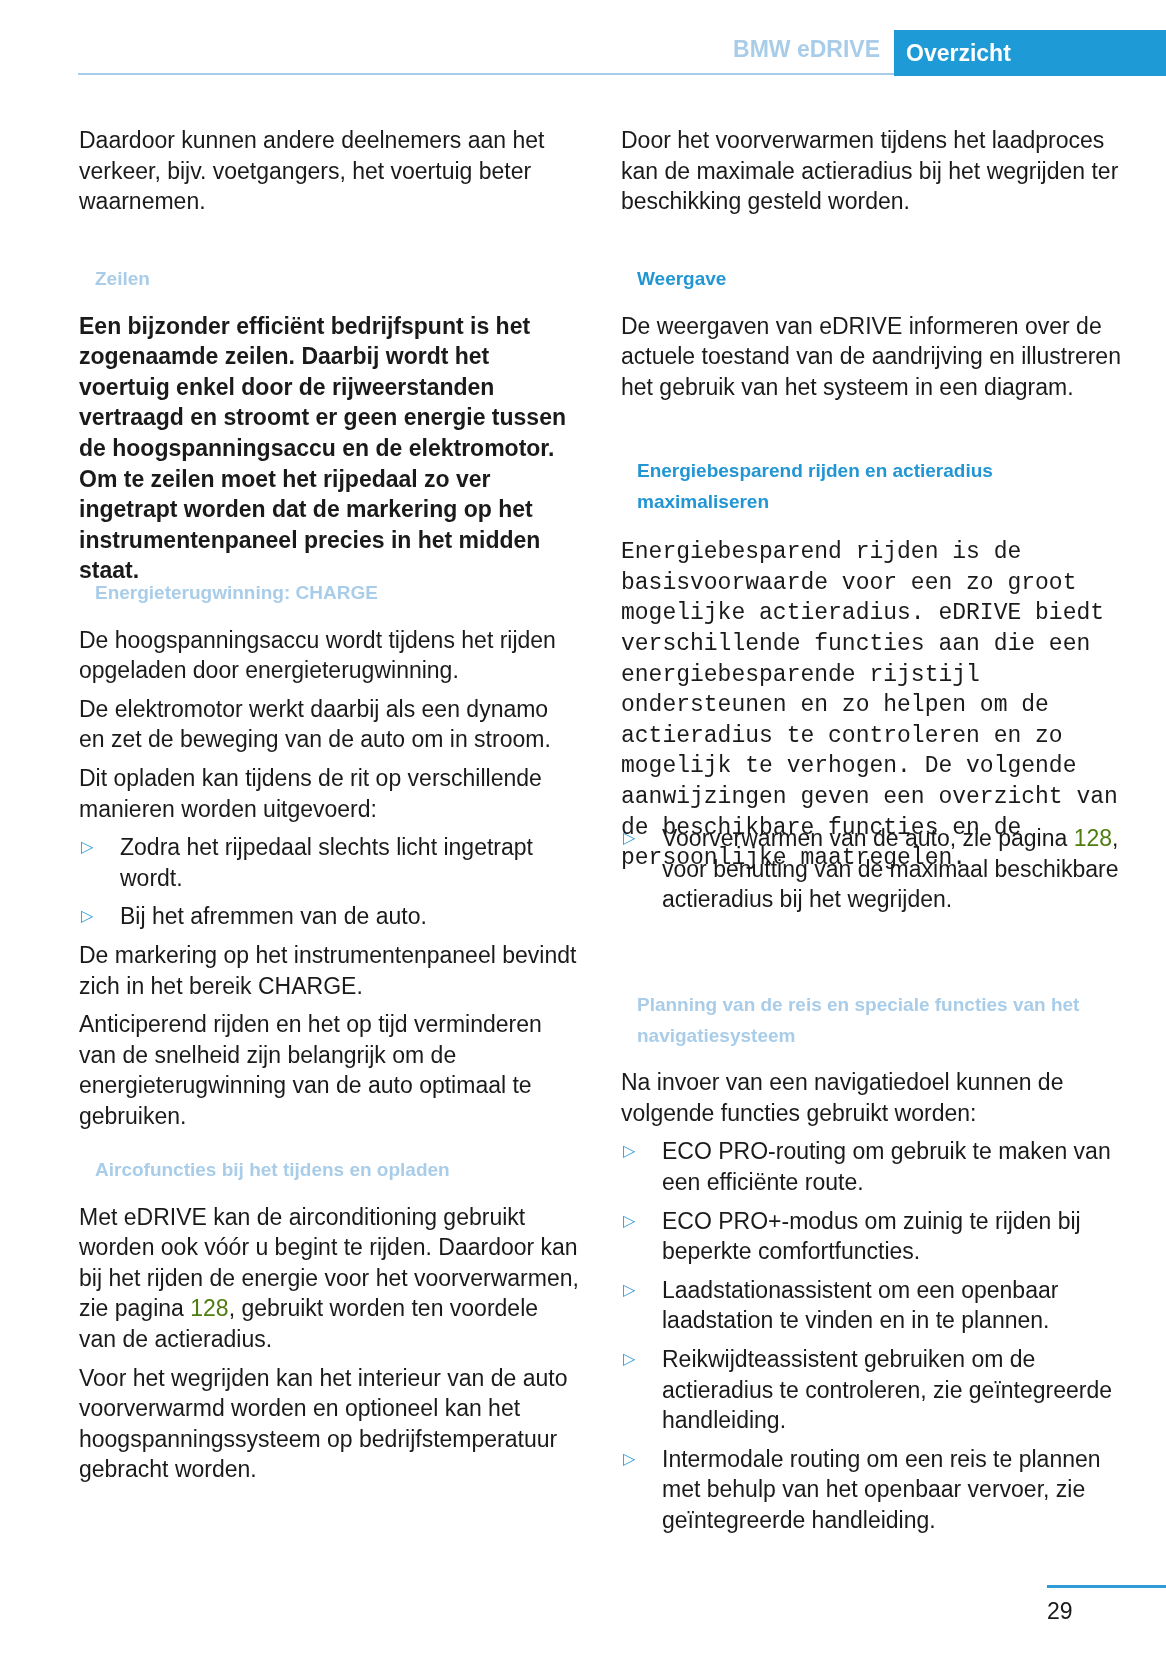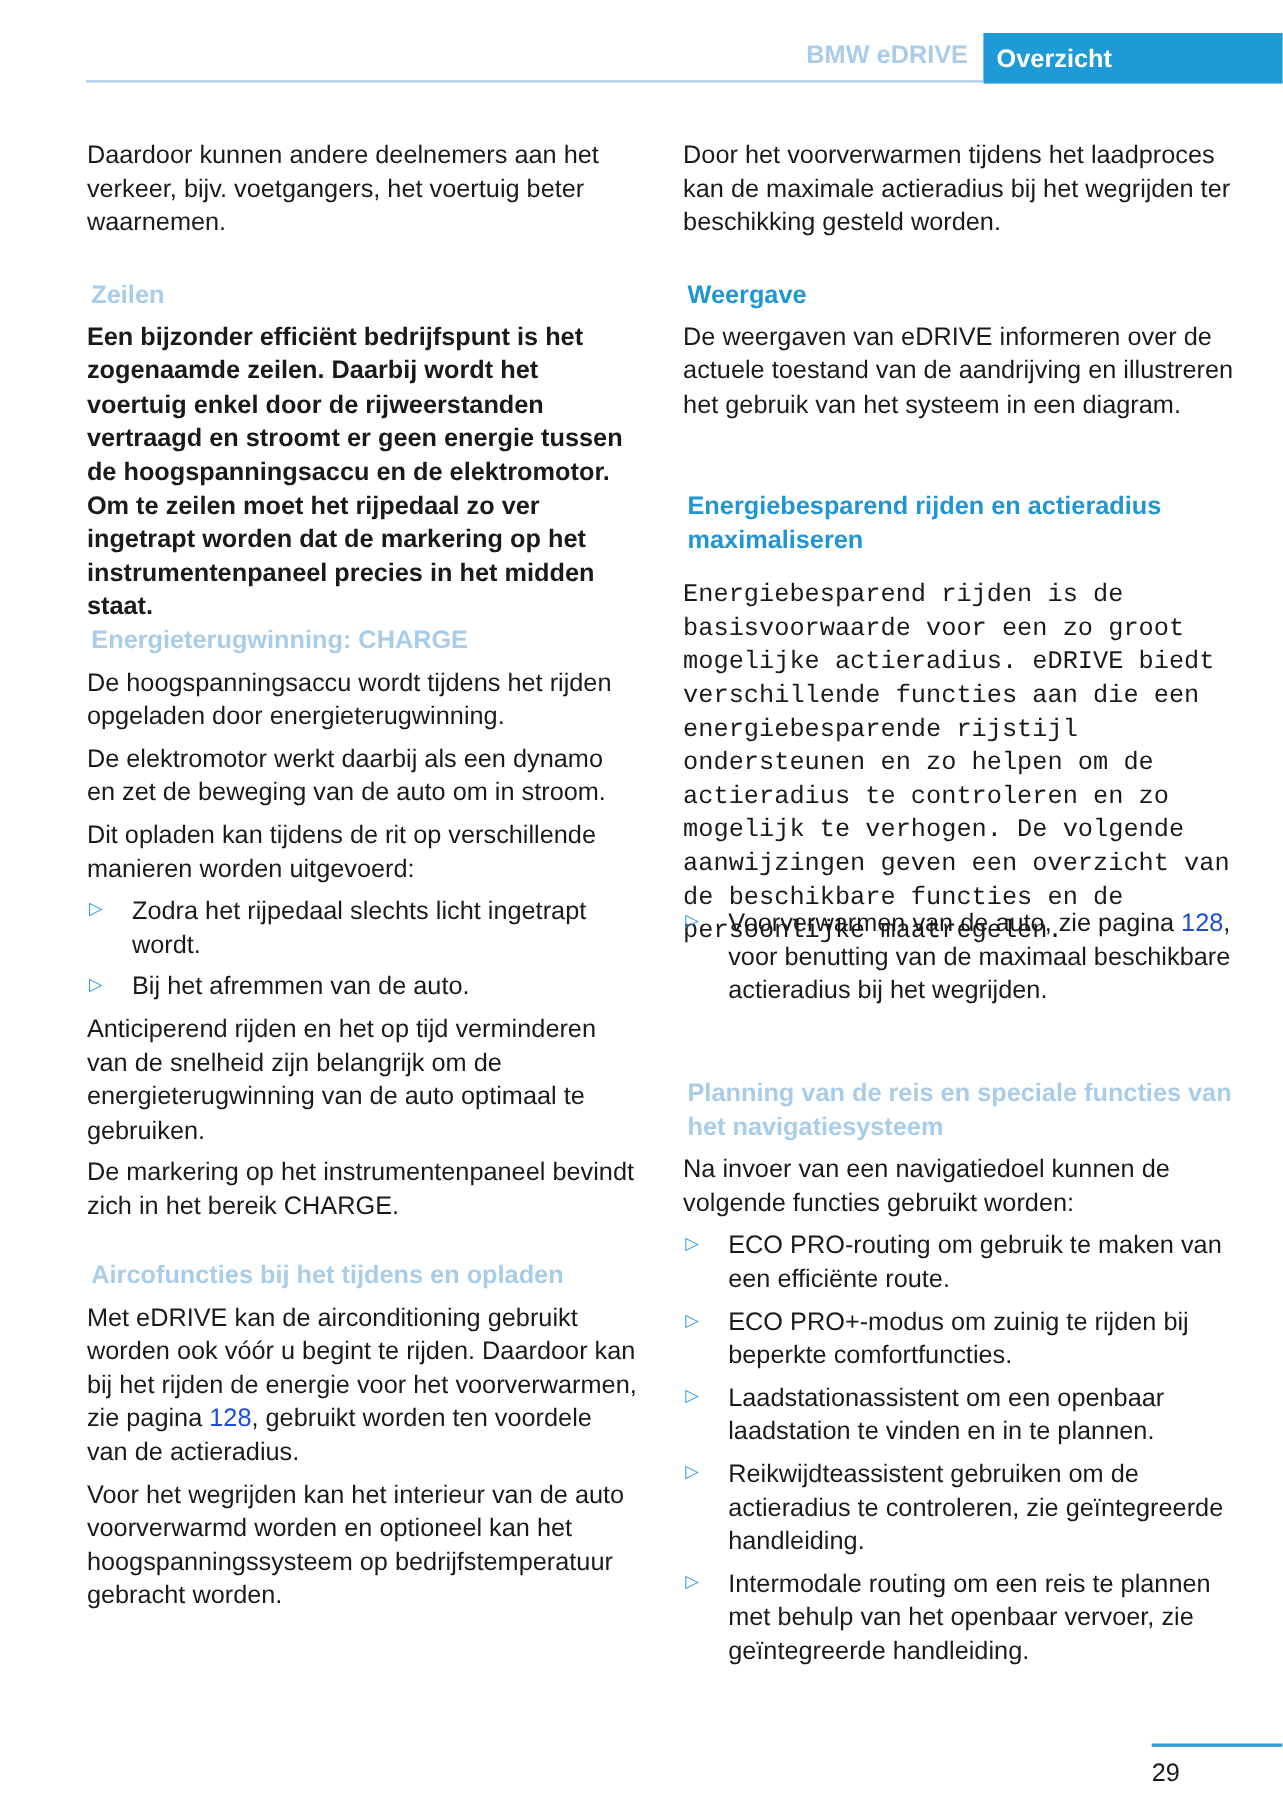--- a/index.html
+++ b/index.html
@@ -8,24 +8,24 @@
   .hdr-line { position:absolute; left:78px; top:73px; width:816px; height:2px; background:#a9cde9; }
   .hdr-section { position:absolute; left:700px; top:36px; width:180px; text-align:right;
                  font-weight:bold; font-size:23px; color:#a9cde9; }
   .hdr-tab { position:absolute; left:894px; top:30px; width:316px; height:46px; background:#1e9ad6;
              color:#ffffff; font-weight:bold; font-size:23px; line-height:46px; padding-left:12px; box-sizing:border-box; }
   .col { position:absolute; width:500px; }
   .col.left { left:79px; }
   .col.right { left:621px; width:510px; }
   .blk { position:absolute; left:0; width:100%; }
   p { margin:0; font-size:23px; line-height:30.6px; }
-  h2 { margin:4px; font-size:23px; line-height:30.6px; font-weight:bold; }
+  h2 { margin:16px; font-size:19px; line-height:30.6px; font-weight:bold; }
   h2.light { color:#a9cde9; }
   h2.strong { color:#2196d3; }
-  .link { color:#1d4ed8; }
+  .link { color:#4d7c0f; }
   .bullet { position:relative; padding-left:41px; font-size:23px; line-height:30.6px; }
   .bullet .tri { position:absolute; left:2px; top:0; color:#2e9ad6; font-size:16px; }
   .footer-line { position:absolute; left:1047px; top:1585px; width:119px; height:3px; background:#2e9ad6; }
   .page-num { position:absolute; left:1047px; top:1598px; font-size:23px; color:#1a1a1a; }
 </style>
 </head>
 <body>
 
 <div class="hdr-section">BMW eDRIVE</div>
 <div class="hdr-tab">Overzicht</div>
@@ -47,22 +47,22 @@
     <p style="margin-top:8px;">De elektromotor werkt daarbij als een dynamo en zet de beweging van de auto om in stroom.</p>
     <p style="margin-top:8px;">Dit opladen kan tijdens de rit op verschillende manieren worden uitgevoerd:</p>
     <div class="bullet" style="margin-top:8px;">
       <span class="tri">▷</span>
       <span>Zodra het rijpedaal slechts licht ingetrapt wordt.</span>
     </div>
     <div class="bullet" style="margin-top:8px;">
       <span class="tri">▷</span>
       <span>Bij het afremmen van de auto.</span>
     </div>
+    <p style="margin-top:8px;">De markering op het instrumentenpaneel bevindt zich in het bereik CHARGE.</p>
     <p style="margin-top:8px;">Anticiperend rijden en het op tijd verminderen van de snelheid zijn belangrijk om de energieterugwinning van de auto optimaal te gebruiken.</p>
-    <p style="margin-top:8px;">De markering op het instrumentenpaneel bevindt zich in het bereik CHARGE.</p>
   </div>
 
   <div class="blk" style="top:1139px;">
     <h2 class="light">Aircofuncties bij het tijdens en opladen</h2>
     <p style="margin-top:8px;"><span>Met eDRIVE kan de airconditioning gebruikt worden ook vóór u begint te rijden. Daardoor kan bij het rijden de energie voor het voorverwarmen, zie pagina </span><span class="link">128</span><span>, gebruikt worden ten voordele van de actieradius.</span></p>
     <p style="margin-top:8px;">Voor het wegrijden kan het interieur van de auto voorverwarmd worden en optioneel kan het hoogspanningssysteem op bedrijfstemperatuur gebracht worden.</p>
   </div>
 </div>
 
 <div class="col right">

